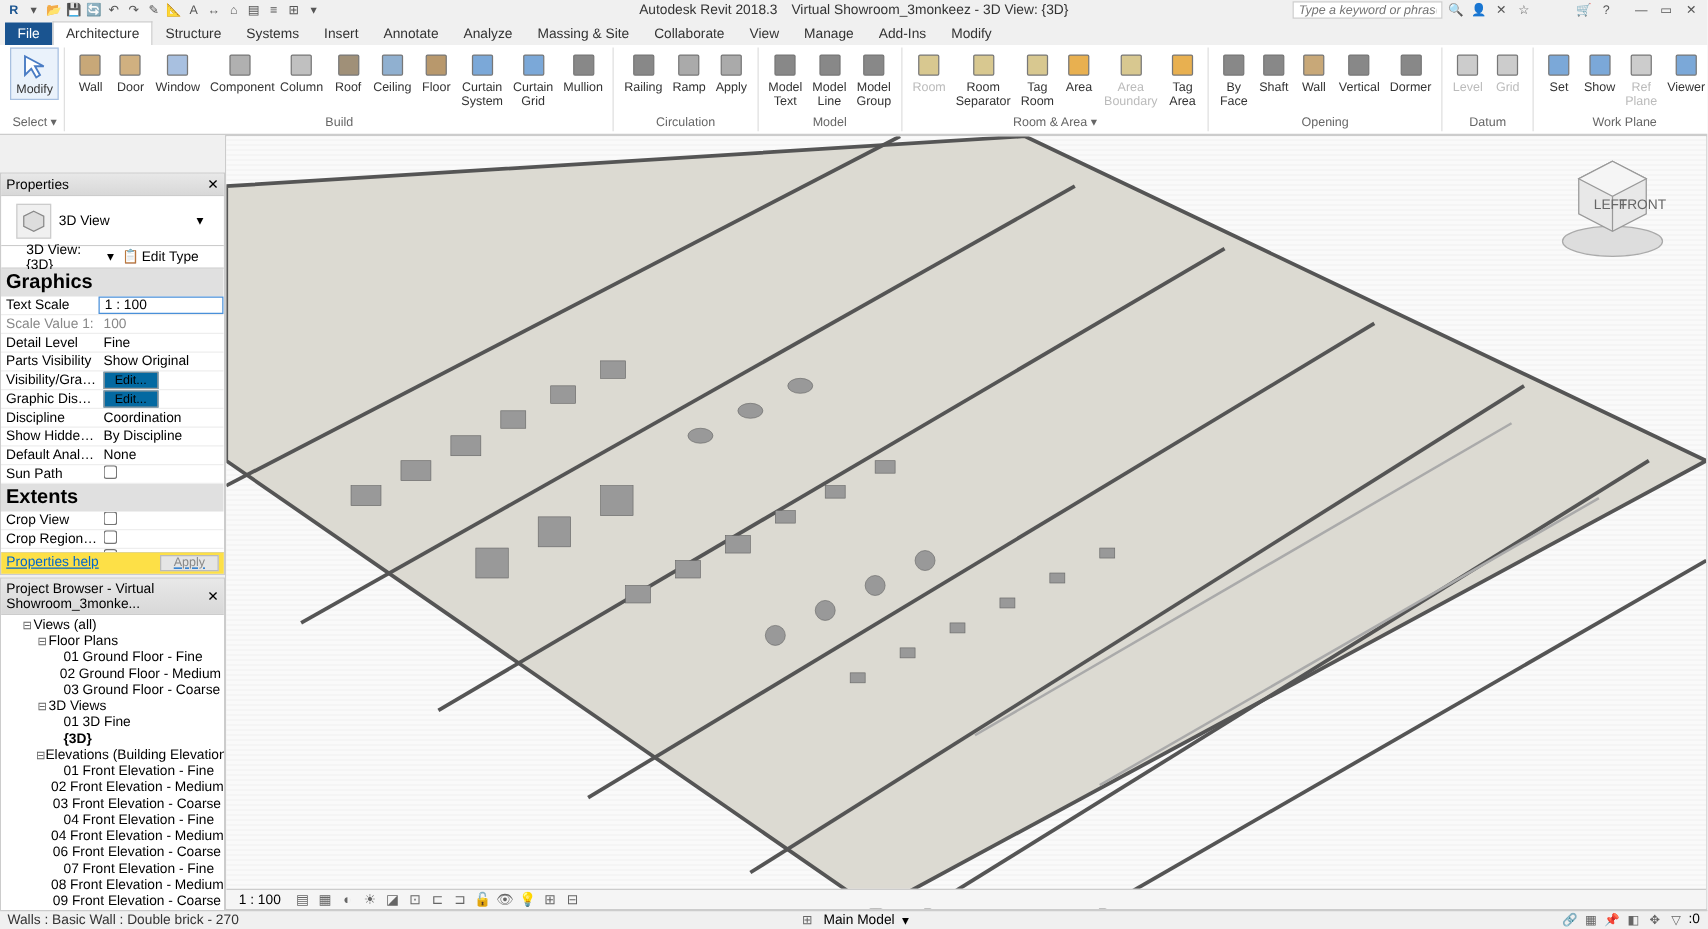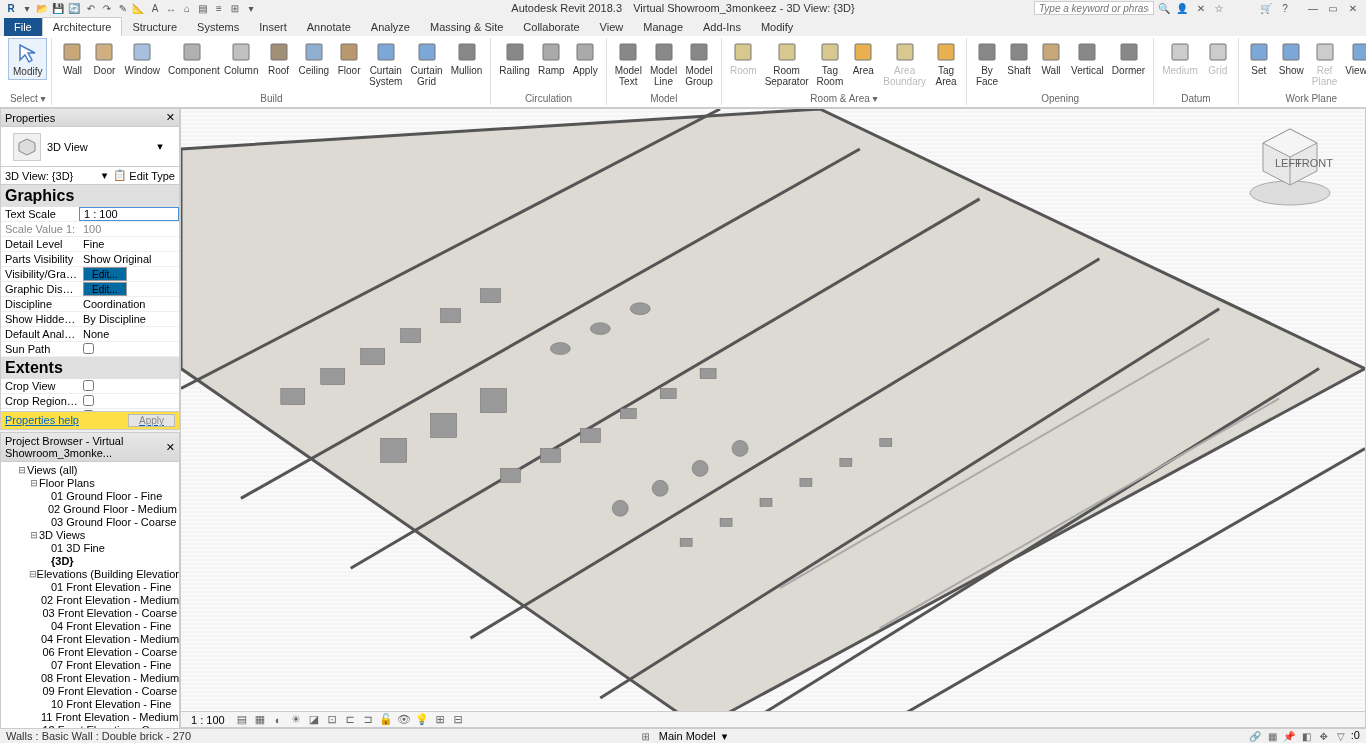--- a/index.html
+++ b/index.html
@@ -31,27 +31,27 @@
 .ribbon-btn .label { font-size: 10px; text-align: center; line-height: 1.1; color: #333; max-width: 48px; }
 .ribbon-btn.disabled .label { color: #bbb; }
 
 
 .left-panels { position: absolute; left: 0; top: 108px; width: 180px; bottom: 15px; display: flex; flex-direction: column; }
 
 .panel { background: #f5f5f5; border: 1px solid #ccc; display: flex; flex-direction: column; }
 .panel-header { background: linear-gradient(#e8e8e8, #d8d8d8); padding: 2px 4px; font-size: 11px; display: flex; align-items: center; justify-content: space-between; border-bottom: 1px solid #ccc; }
 .panel-header .close-x { cursor: pointer; font-size: 11px; }
 
-.properties-panel { flex: 0 0 auto; height: 322px; }
+.properties-panel { flex: 0 0 auto; height: 322px; margin-top: 30px; }
 .prop-type-selector { display: flex; align-items: center; padding: 12px; background: #fff; border-bottom: 1px solid #ccc; height: 40px; }
 .prop-type-selector .icon3d { width: 28px; height: 28px; background: #f0f0f0; border: 1px solid #ccc; margin-right: 6px; display:flex; align-items:center; justify-content:center; }
 .prop-type-selector .type-name { flex: 1; font-size: 11px; }
 .prop-type-selector .dd { width: 14px; text-align: center; cursor:pointer; }
 
-.prop-instance-row { display: flex; align-items: center; padding: 1px 4px; background: #fff; border-bottom: 1px solid #ccc; font-size: 11px; height: 18px; }
+.prop-instance-row { display: flex; align-items: center; padding: 1px 20px; background: #fff; border-bottom: 1px solid #ccc; font-size: 11px; height: 18px; }
 .prop-instance-row .inst-name { flex: 1; }
 .prop-instance-row .edit-type { font-size: 10px; cursor: pointer; display:flex; align-items:center; gap: 2px; }
 
 .prop-group-head { background: #e0e0e0; font-weight: bold; padding: 2px 4px; font-size: 16px; }
 .prop-grid { background: #fff; font-size: 11px; overflow-y: auto; flex:1; position:relative; }
 .prop-row { display: flex; border-bottom: 1px solid #eee; height: 15px; align-items: center; }
 .prop-row .pname { width: 78px; padding-left: 4px; white-space: nowrap; overflow: hidden; text-overflow: ellipsis; }
 .prop-row .pval { flex: 1; padding-left: 4px; white-space: nowrap; overflow:hidden; }
 .prop-row .pval input[type=checkbox] { width:11px; height:11px; }
 .prop-row .pval.editbtn button { padding: 0 8px; font-size: 10px; height: 14px; background: #0369a1; border: 1px solid #999; cursor:pointer; }
@@ -405,21 +405,21 @@
       <div class="ribbon-group-label">Opening</div>
     </div>
     <div class="ribbon-group">
       <div class="ribbon-group-items">
         <div class="ribbon-btn disabled">
           <div class="icon">
             <svg width="22" height="22">
               <rect x="3" y="3" width="16" height="16" fill="#ccc" stroke="#777" rx="1"></rect>
             </svg>
           </div>
-          <div class="label">Medium</div>
+          <div class="label">Level</div>
         </div>
         <div class="ribbon-btn disabled">
           <div class="icon">
             <svg width="22" height="22">
               <rect x="3" y="3" width="16" height="16" fill="#ccc" stroke="#777" rx="1"></rect>
             </svg>
           </div>
           <div class="label">Grid</div>
         </div>
       </div>

